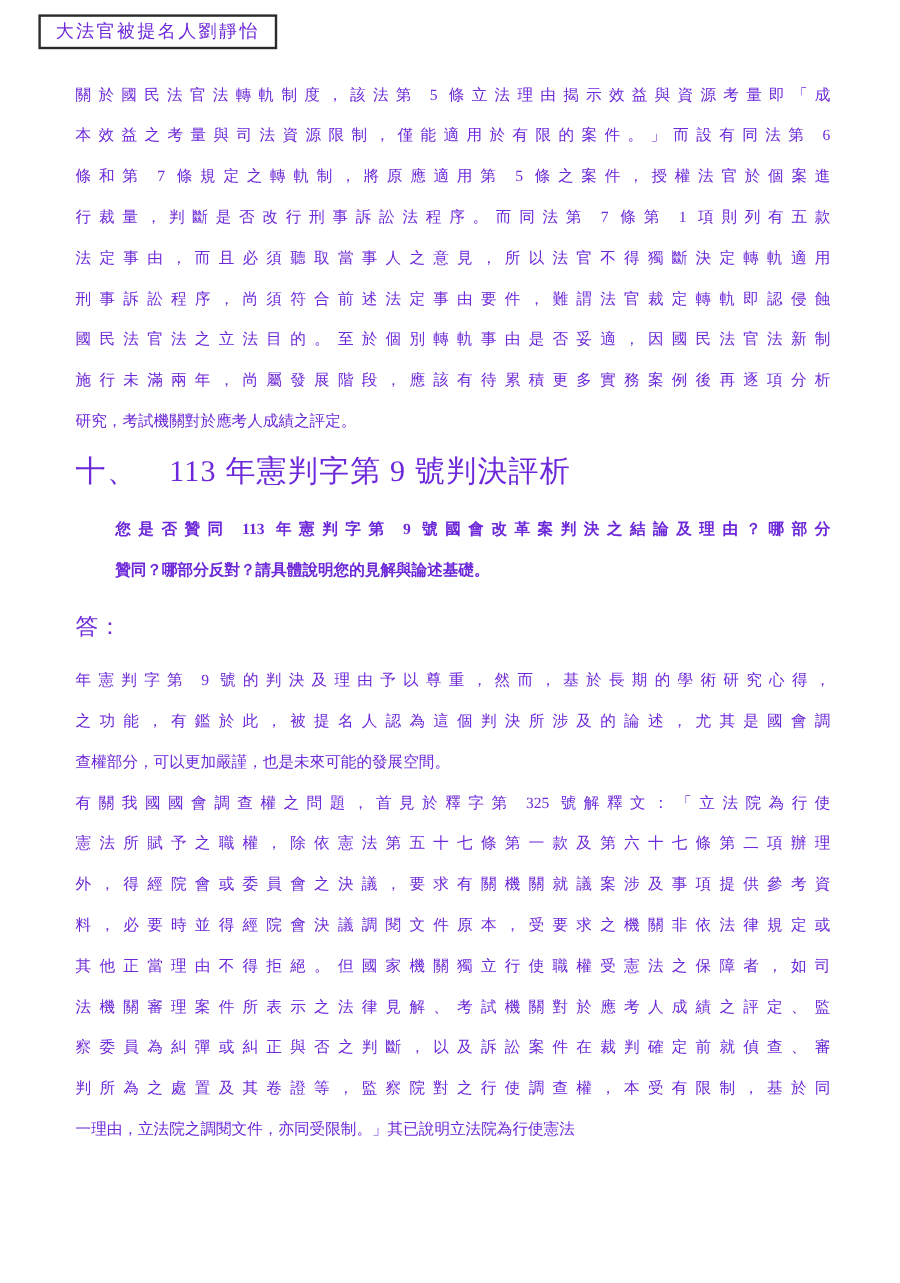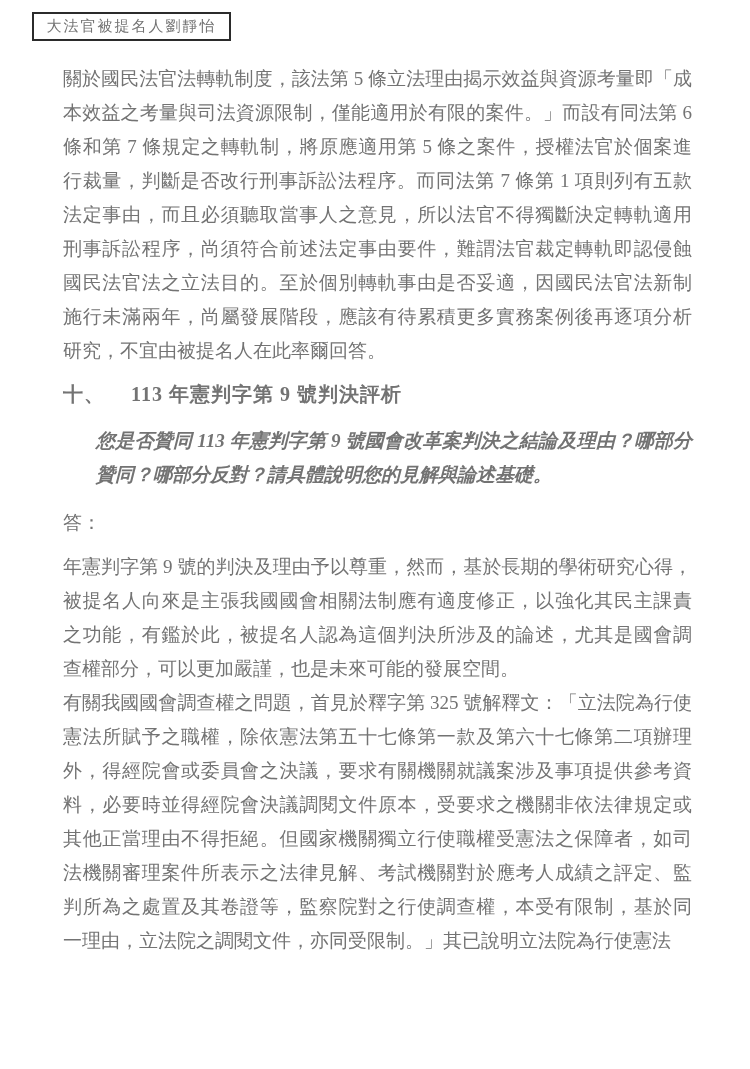--- a/index.html
+++ b/index.html
@@ -1,54 +1,53 @@
 <!DOCTYPE html>
 <html><head>
 <meta charset="utf-8">
 <style>
   html, body { margin:0; padding:0; background:#e8e8e8; }
   .page {
     position:relative;
     width:750px; height:1069px;
     margin:0 auto;
     background:#ffffff;
-    color:#737373;
+    color:#6d28d9;
     font-family:"Liberation Serif","DejaVu Serif",serif;
     overflow:hidden;
   }
   .header-box {
     position:absolute; left:32px; top:12px;
     width:199px; height:29px;
     border:2px solid #2b2b2b;
     box-sizing:border-box;
     display:flex; align-items:center; justify-content:center;
     font-size:15px; letter-spacing:2px;
     white-space:nowrap;
   }
   .content {
     position:absolute; left:63px; top:62px; width:629px;
   }
-  .para { font-size:19px; line-height:34px; }
+  .para { font-size:13px; line-height:34px; }
   .line {
     text-align:justify;
     text-align-last:justify;
     text-justify:inter-character;
   }
   .line.last { text-align-last:left; }
   .heading {
     margin-top:11px;
-    font-size:20px; font-weight:bold; line-height:30px;
+    font-size:25px; font-weight:normal; line-height:30px;
     letter-spacing:1px;
     white-space:nowrap;
   }
   .h-num { margin-right:26px; }
   .question {
     margin-top:15px; margin-left:33px;
     font-weight:bold;
-    font-style:italic;
   }
   .answer-label {
     margin-top:14px;
     font-size:19px; line-height:34px;
   }
   .p3 { margin-top:10px; }
   .p4 { margin-top:0; }
   .footer {
     position:absolute; left:0; right:0; bottom:21px;
     text-align:center;
@@ -68,48 +67,48 @@
 
     <div class="para">
         <div class="line">關於國民法官法轉軌制度，該法第 5 條立法理由揭示效益與資源考量即「成</div>
         <div class="line">本效益之考量與司法資源限制，僅能適用於有限的案件。」而設有同法第 6</div>
         <div class="line">條和第 7 條規定之轉軌制，將原應適用第 5 條之案件，授權法官於個案進</div>
         <div class="line">行裁量，判斷是否改行刑事訴訟法程序。而同法第 7 條第 1 項則列有五款</div>
         <div class="line">法定事由，而且必須聽取當事人之意見，所以法官不得獨斷決定轉軌適用</div>
         <div class="line">刑事訴訟程序，尚須符合前述法定事由要件，難謂法官裁定轉軌即認侵蝕</div>
         <div class="line">國民法官法之立法目的。至於個別轉軌事由是否妥適，因國民法官法新制</div>
         <div class="line">施行未滿兩年，尚屬發展階段，應該有待累積更多實務案例後再逐項分析</div>
-        <div class="line last">研究，不宜由被提名人在此率爾回答。</div>
+        <div class="line last">研究，考試機關對於應考人成績之評定。</div>
       </div>
 
     <div class="heading">
       <span class="h-num">十、</span><span class="h-title">113 年憲判字第 9 號判決評析</span>
     </div>
 
     <div class="para question">
         <div class="line">您是否贊同 113 年憲判字第 9 號國會改革案判決之結論及理由？哪部分</div>
         <div class="line last">贊同？哪部分反對？請具體說明您的見解與論述基礎。</div>
       </div>
 
     <div class="answer-label">答：</div>
 
     <div class="para p3">
         <div class="line">年憲判字第 9 號的判決及理由予以尊重，然而，基於長期的學術研究心得，</div>
-        <div class="line">被提名人向來是主張我國國會相關法制應有適度修正，以強化其民主課責</div>
         <div class="line">之功能，有鑑於此，被提名人認為這個判決所涉及的論述，尤其是國會調</div>
         <div class="line last">查權部分，可以更加嚴謹，也是未來可能的發展空間。</div>
       </div>
 
     <div class="para p4">
         <div class="line">有關我國國會調查權之問題，首見於釋字第 325 號解釋文：「立法院為行使</div>
         <div class="line">憲法所賦予之職權，除依憲法第五十七條第一款及第六十七條第二項辦理</div>
         <div class="line">外，得經院會或委員會之決議，要求有關機關就議案涉及事項提供參考資</div>
         <div class="line">料，必要時並得經院會決議調閱文件原本，受要求之機關非依法律規定或</div>
         <div class="line">其他正當理由不得拒絕。但國家機關獨立行使職權受憲法之保障者，如司</div>
         <div class="line">法機關審理案件所表示之法律見解、考試機關對於應考人成績之評定、監</div>
+        <div class="line">察委員為糾彈或糾正與否之判斷，以及訴訟案件在裁判確定前就偵查、審</div>
         <div class="line">判所為之處置及其卷證等，監察院對之行使調查權，本受有限制，基於同</div>
         <div class="line last">一理由，立法院之調閱文件，亦同受限制。」其已說明立法院為行使憲法</div>
       </div>
 
   </div>
 
 
 </div>
 
 </body></html>

